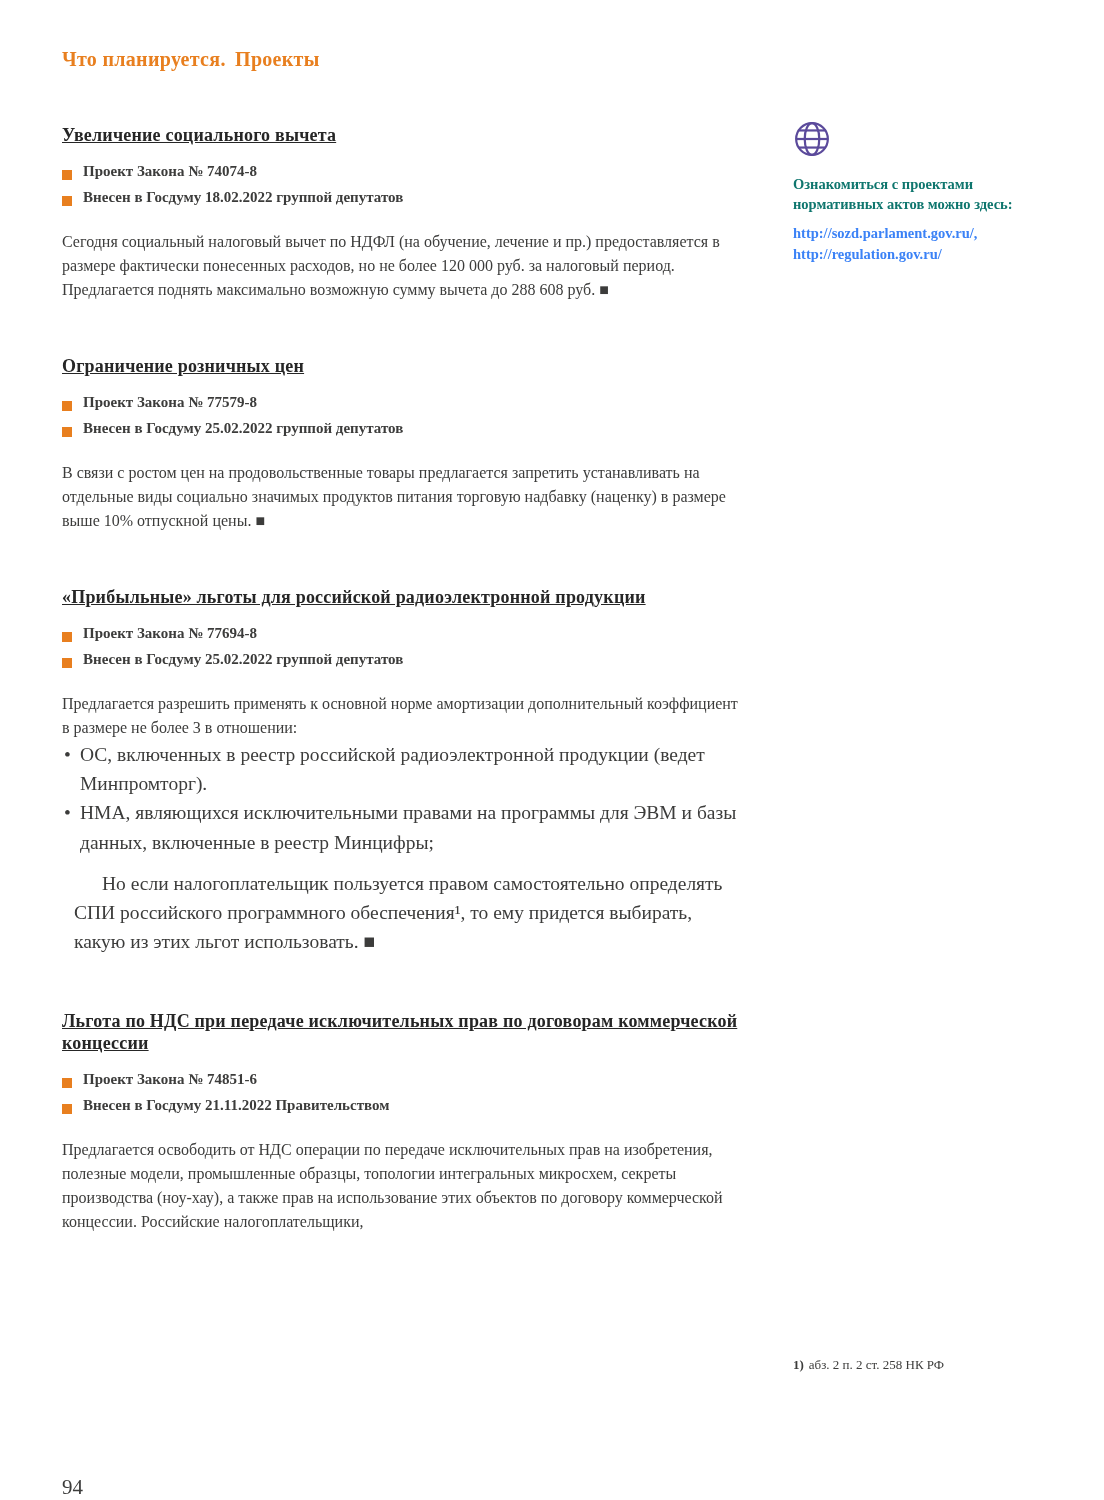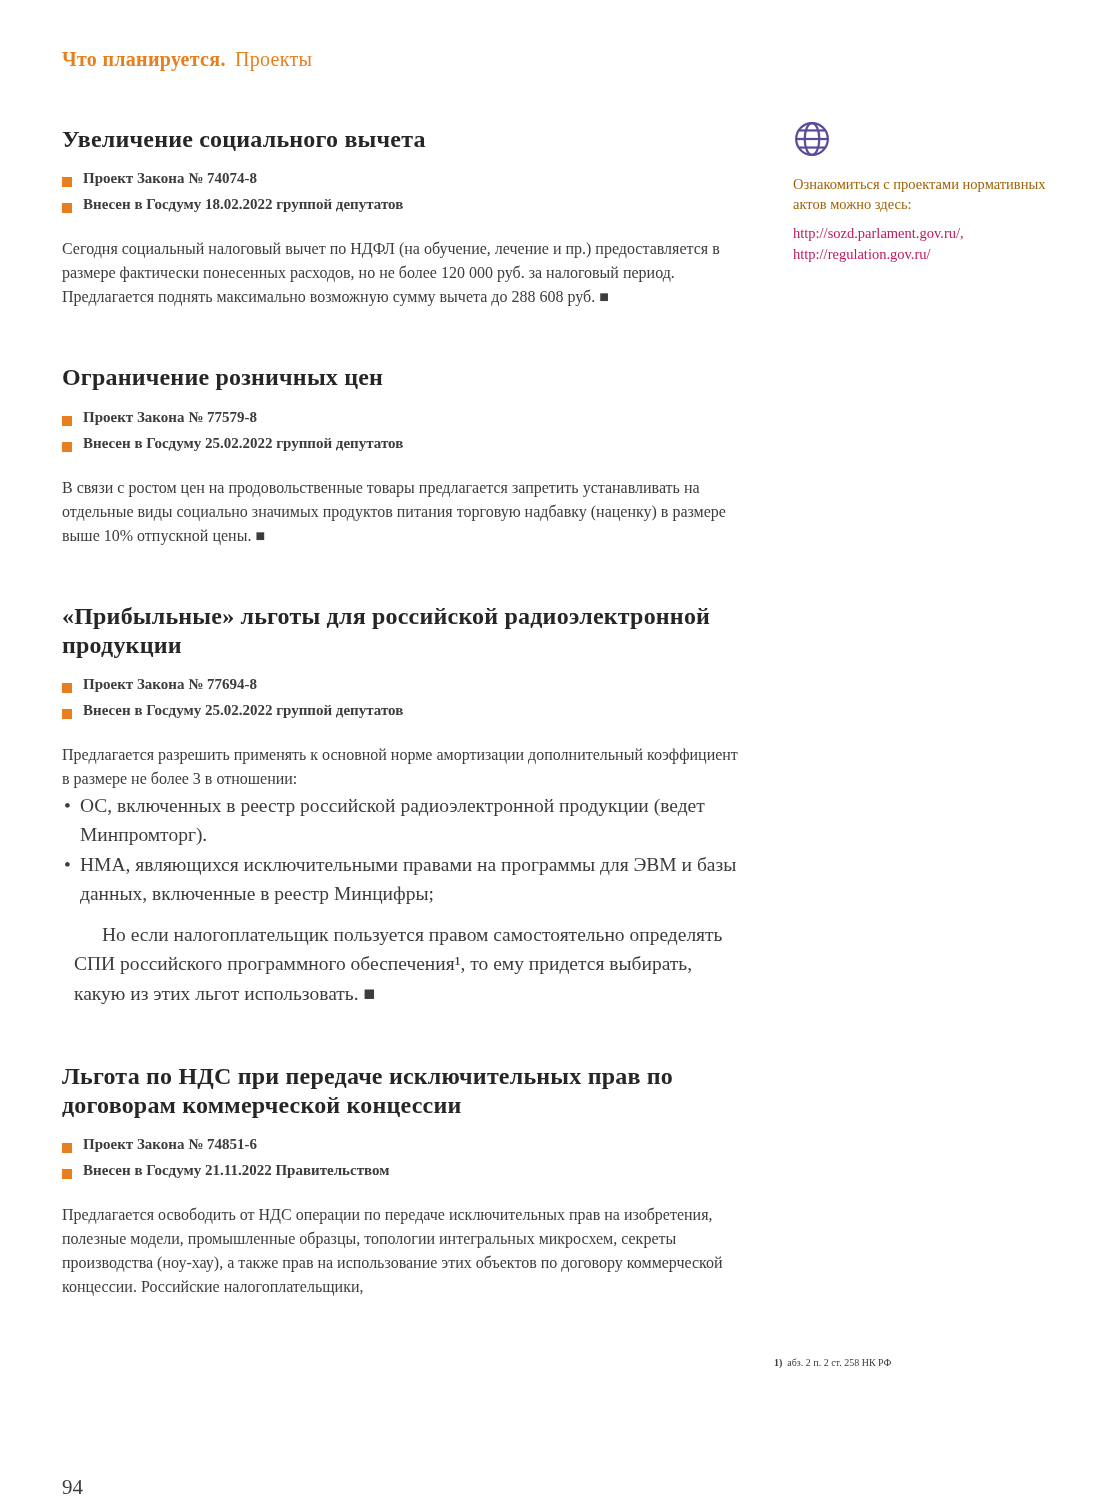--- a/index.html
+++ b/index.html
@@ -18,32 +18,33 @@
     top: 48px;
     width: 690px;
   }
   .page-header {
     font-size: 20px;
     letter-spacing: 0.3px;
     color: #e87f1f;
     margin-bottom: 34px;
   }
   .page-header .hdr-strong { font-weight: bold; }
-  .page-header .hdr-light { font-weight: normal; margin-left: 4px; }
+  .page-header .hdr-light { font-weight: bold; margin-left: 4px; }
 
   .section { margin-top: 54px; }
   .section:first-of-type { margin-top: 28px; }
 
   .section-title {
-    font-size: 24px;
+    font-size: 18px;
     font-weight: bold;
     line-height: 1.22;
     color: #262626;
     margin: 12px 0 16px 0;
     letter-spacing: 0.2px;
+    text-decoration: underline;
   }
   .meta-line {
     display: flex;
     align-items: flex-end;
     margin: 9px 0;
     font-size: 15px;
     font-weight: bold;
     color: #3c3c3b;
   }
   .meta-sq {
@@ -83,40 +84,41 @@
 
   .side-note {
     position: absolute;
     left: 793px;
     top: 120px;
     width: 255px;
   }
   .globe-wrap { margin-bottom: 12px; }
   .side-title {
     font-size: 14.5px;
-    font-weight: normal;
+    font-weight: bold;
     line-height: 1.4;
-    color: #a16207;
+    color: #0f766e;
     margin-bottom: 8px;
   }
   .side-link {
     display: block;
     font-size: 14.5px;
     line-height: 1.45;
-    color: #be185d;
+    color: #3b82f6;
     text-decoration: none;
     cursor: pointer;
+    font-weight: bold;
   }
 
   .footnote {
     position: absolute;
-    left: 774px;
+    left: 793px;
     top: 1357px;
     width: 260px;
-    font-size: 10px;
+    font-size: 13px;
     color: #3c3c3b;
   }
   .footnote .fn-marker { font-weight: bold; margin-right: 5px; }
 
   .page-number {
     position: absolute;
     left: 62px;
     top: 1475px;
     font-size: 21px;
     color: #3c3c3b;

